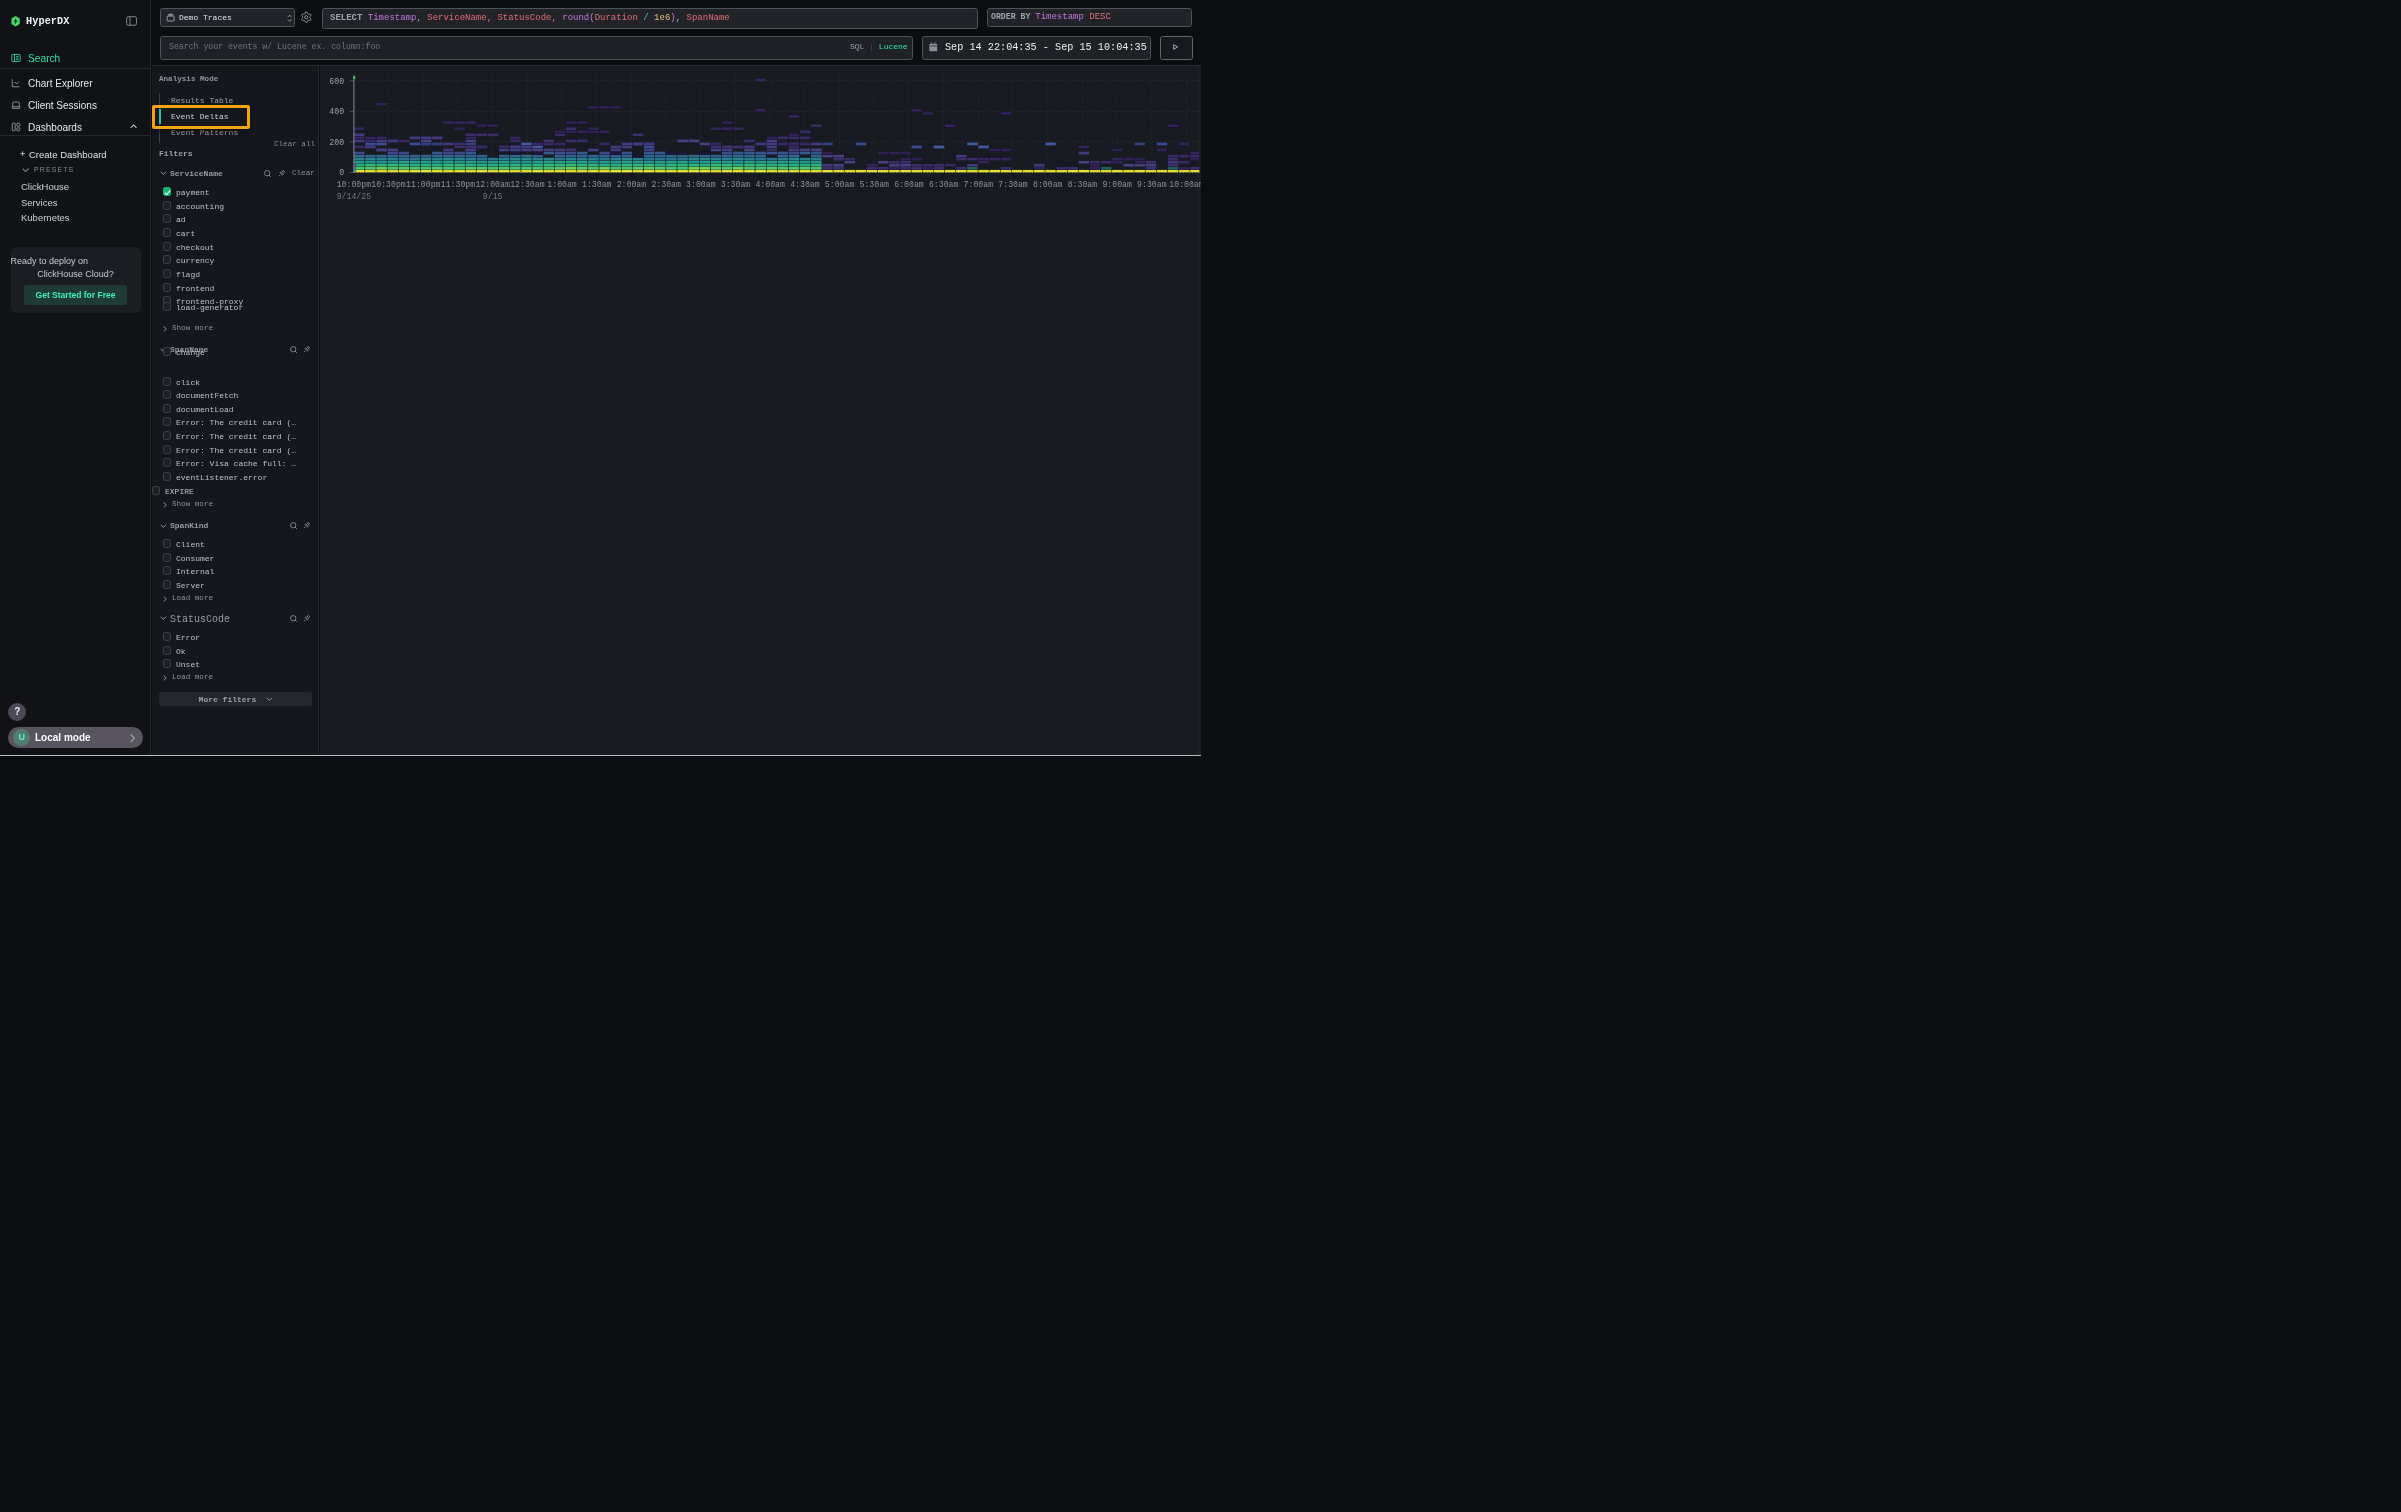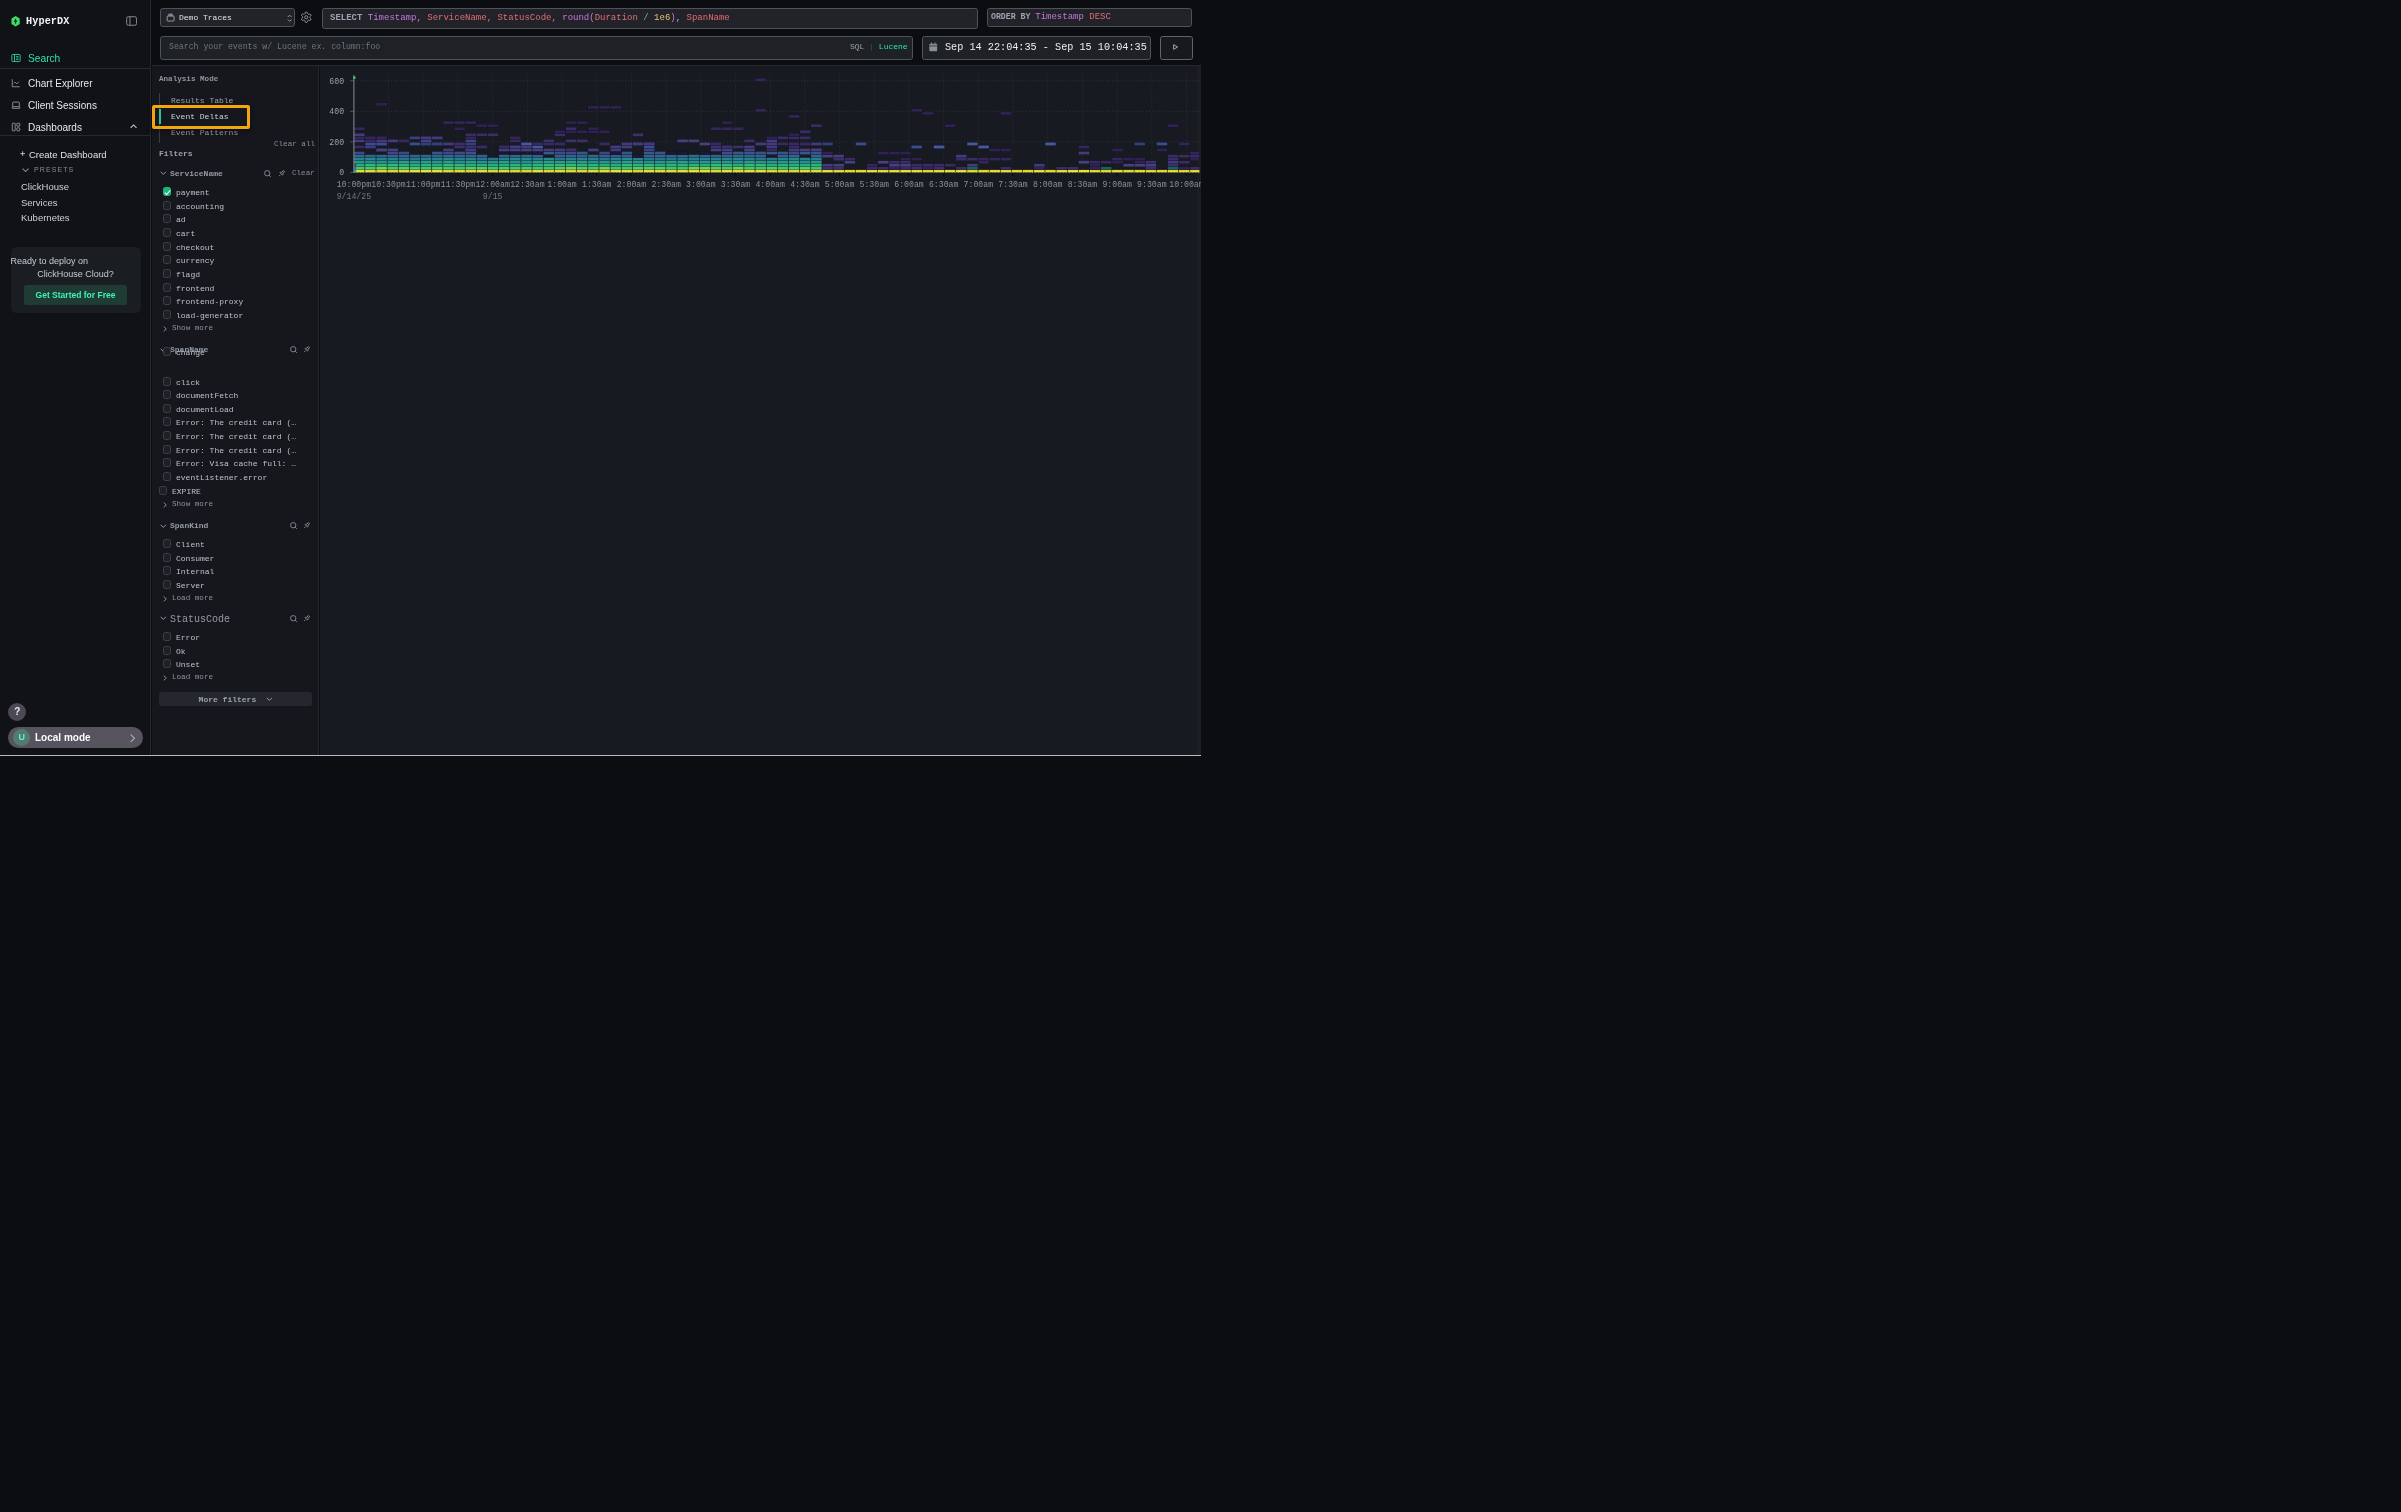--- a/index.html
+++ b/index.html
@@ -199,21 +199,21 @@
       <span class="flabel">flagd</span>
     </div>
     <div class="frow" style="left:152px;top:281px;width:167px">
       <span class="cb"></span>
       <span class="flabel">frontend</span>
     </div>
     <div class="frow" style="left:152px;top:294px;width:167px">
       <span class="cb"></span>
       <span class="flabel">frontend-proxy</span>
     </div>
-    <div class="frow" style="left:152px;top:308px;width:167px">
+    <div class="frow" style="left:152px;top:300px;width:167px">
       <span class="cb"></span>
       <span class="flabel">load-generator</span>
     </div>
     <svg class="abs" style="left:163px;top:326px" width="4" height="6" viewBox="0 0 6 9" fill="none" stroke="#8b929c" stroke-width="1.4">
       <path d="M1 1 L5 4.5 L1 8"></path>
     </svg>
     <div class="abs" style="left:172px;top:324px;font-size:7.6px;color:#8b929c">Show more</div>
     <svg class="abs" style="left:160px;top:348px" width="6.6" height="4.6" viewBox="0 0 10 7" fill="none" stroke="#949ba5" stroke-width="1.5">
       <path d="M1 1.2 L5 5.2 L9 1.2"></path>
     </svg>
@@ -257,21 +257,21 @@
       <span class="flabel">Error: The credit card (…</span>
     </div>
     <div class="frow" style="left:152px;top:456px;width:167px">
       <span class="cb"></span>
       <span class="flabel">Error: Visa cache full: …</span>
     </div>
     <div class="frow" style="left:152px;top:470px;width:167px">
       <span class="cb"></span>
       <span class="flabel">eventListener.error</span>
     </div>
-    <div class="frow" style="left:148px;top:484px;width:167px">
+    <div class="frow" style="left:141px;top:484px;width:167px">
       <span class="cb"></span>
       <span class="flabel">EXPIRE</span>
     </div>
     <svg class="abs" style="left:163px;top:502px" width="4" height="6" viewBox="0 0 6 9" fill="none" stroke="#8b929c" stroke-width="1.4">
       <path d="M1 1 L5 4.5 L1 8"></path>
     </svg>
     <div class="abs" style="left:172px;top:500px;font-size:7.6px;color:#8b929c">Show more</div>
     <svg class="abs" style="left:160px;top:524px" width="6.6" height="4.6" viewBox="0 0 10 7" fill="none" stroke="#949ba5" stroke-width="1.5">
       <path d="M1 1.2 L5 5.2 L9 1.2"></path>
     </svg>

